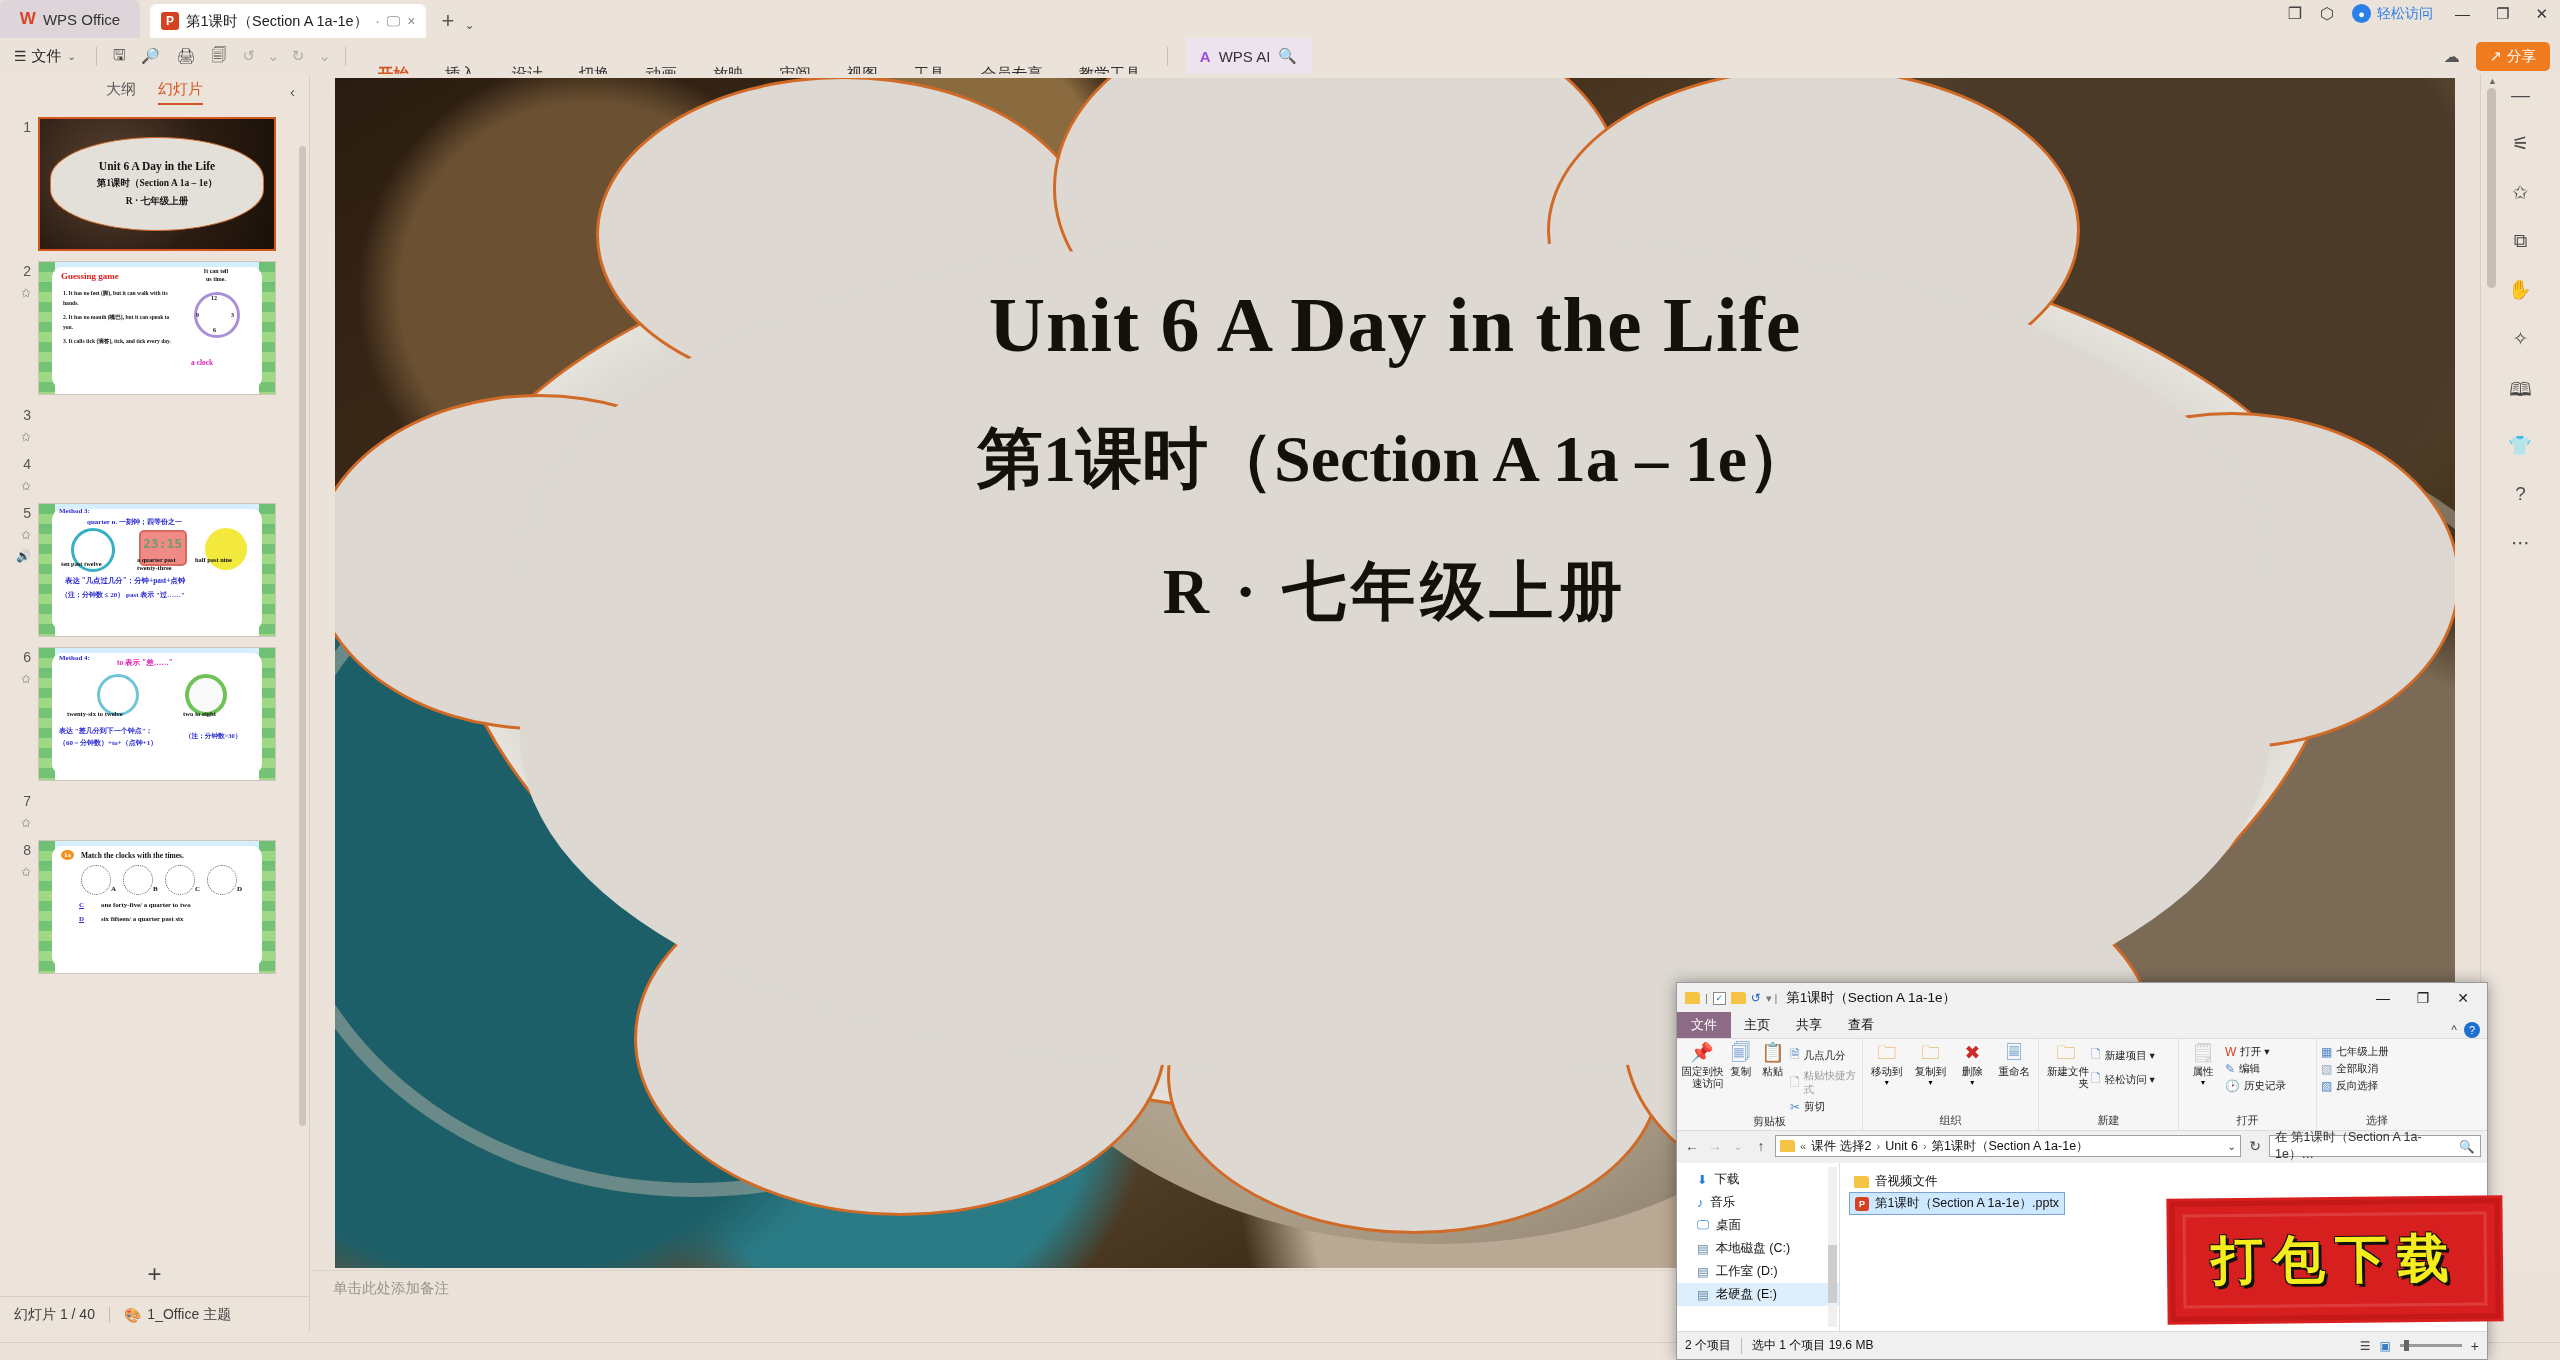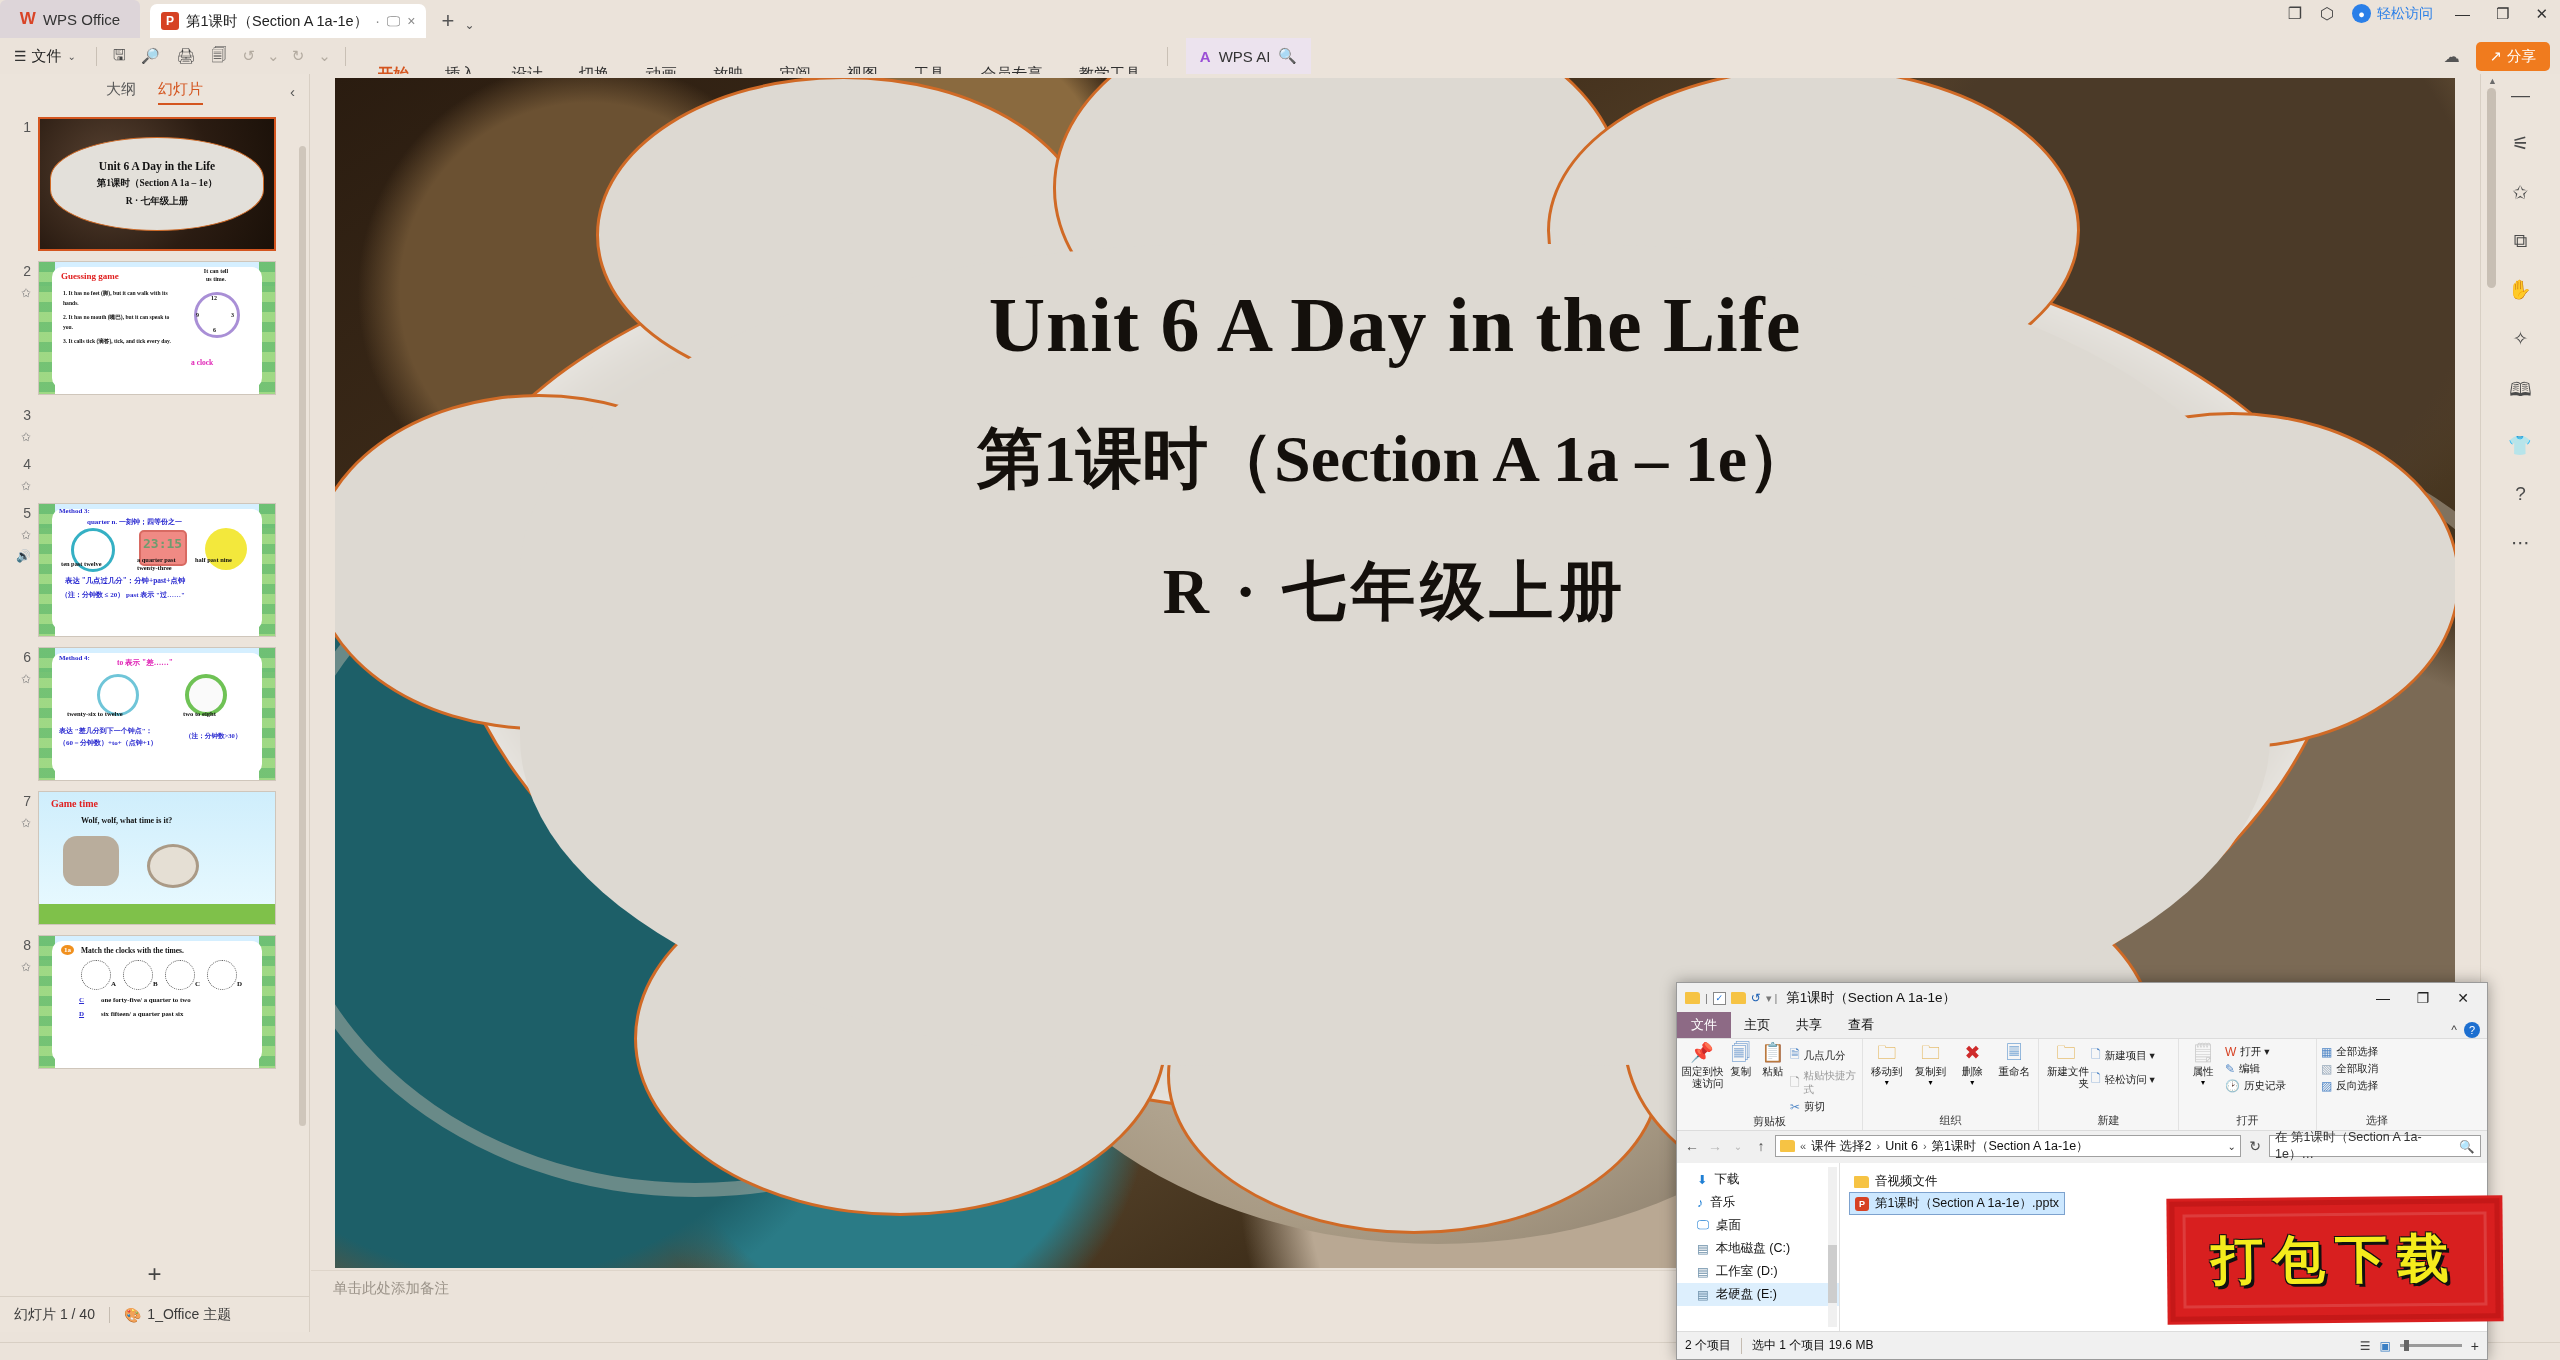--- a/index.html
+++ b/index.html
@@ -446,29 +446,20 @@
           <span class="mini-t" style="left:146px;top:84px;font-size:6.6px;color:#2a2ad0">（注：分钟数&gt;30）</span>
         </div>
       </div>
     </div>
 
     <div class="thumb-row">
       <div class="thumb-meta">
         <span class="thumb-num">7</span>
         <span class="thumb-star">✩</span>
       </div>
-      <div class="thumb-box">
-        <div class="mini" style="background:linear-gradient(180deg,#cfeefc,#eafaff)">
-          <span class="mini-t" style="left:12px;top:6px;font-size:10px;color:#e02020">Game time</span>
-          <span class="mini-t" style="left:42px;top:24px;font-size:8px;color:#111">Wolf, wolf, what time is it?</span>
-          <div style="position:absolute;left:24px;top:44px;width:56px;height:50px;border-radius:14px;background:#b9ad9c"></div>
-          <div style="position:absolute;left:108px;top:52px;width:52px;height:44px;border-radius:50%;background:#e5dfd4;border:3px solid #aa9a86"></div>
-          <div style="position:absolute;left:0;bottom:0;width:100%;height:20px;background:#7fc14a"></div>
-        </div>
-      </div>
     </div>
 
     <div class="thumb-row">
       <div class="thumb-meta">
         <span class="thumb-num">8</span>
         <span class="thumb-star">✩</span>
       </div>
       <div class="thumb-box">
         <div class="mini">
           <div class="mini-grass"></div>
@@ -683,21 +674,21 @@
         </div>
       </div>
       <div class="ex-grp-title">打开</div>
     </div>
 
     <div class="ex-grp" style="width:120px;border-right:none">
       <div class="ex-grp-body">
         <div class="ex-small-col">
           <span class="ex-small">
             <span class="ex-si" style="color:#4f86c6">▦</span>
-            <span>全部选择</span>
+            <span>七年级上册</span>
           </span>
           <span class="ex-small">
             <span class="ex-si" style="color:#9ab">▧</span>
             <span>全部取消</span>
           </span>
           <span class="ex-small">
             <span class="ex-si" style="color:#4f86c6">▨</span>
             <span>反向选择</span>
           </span>
         </div>

